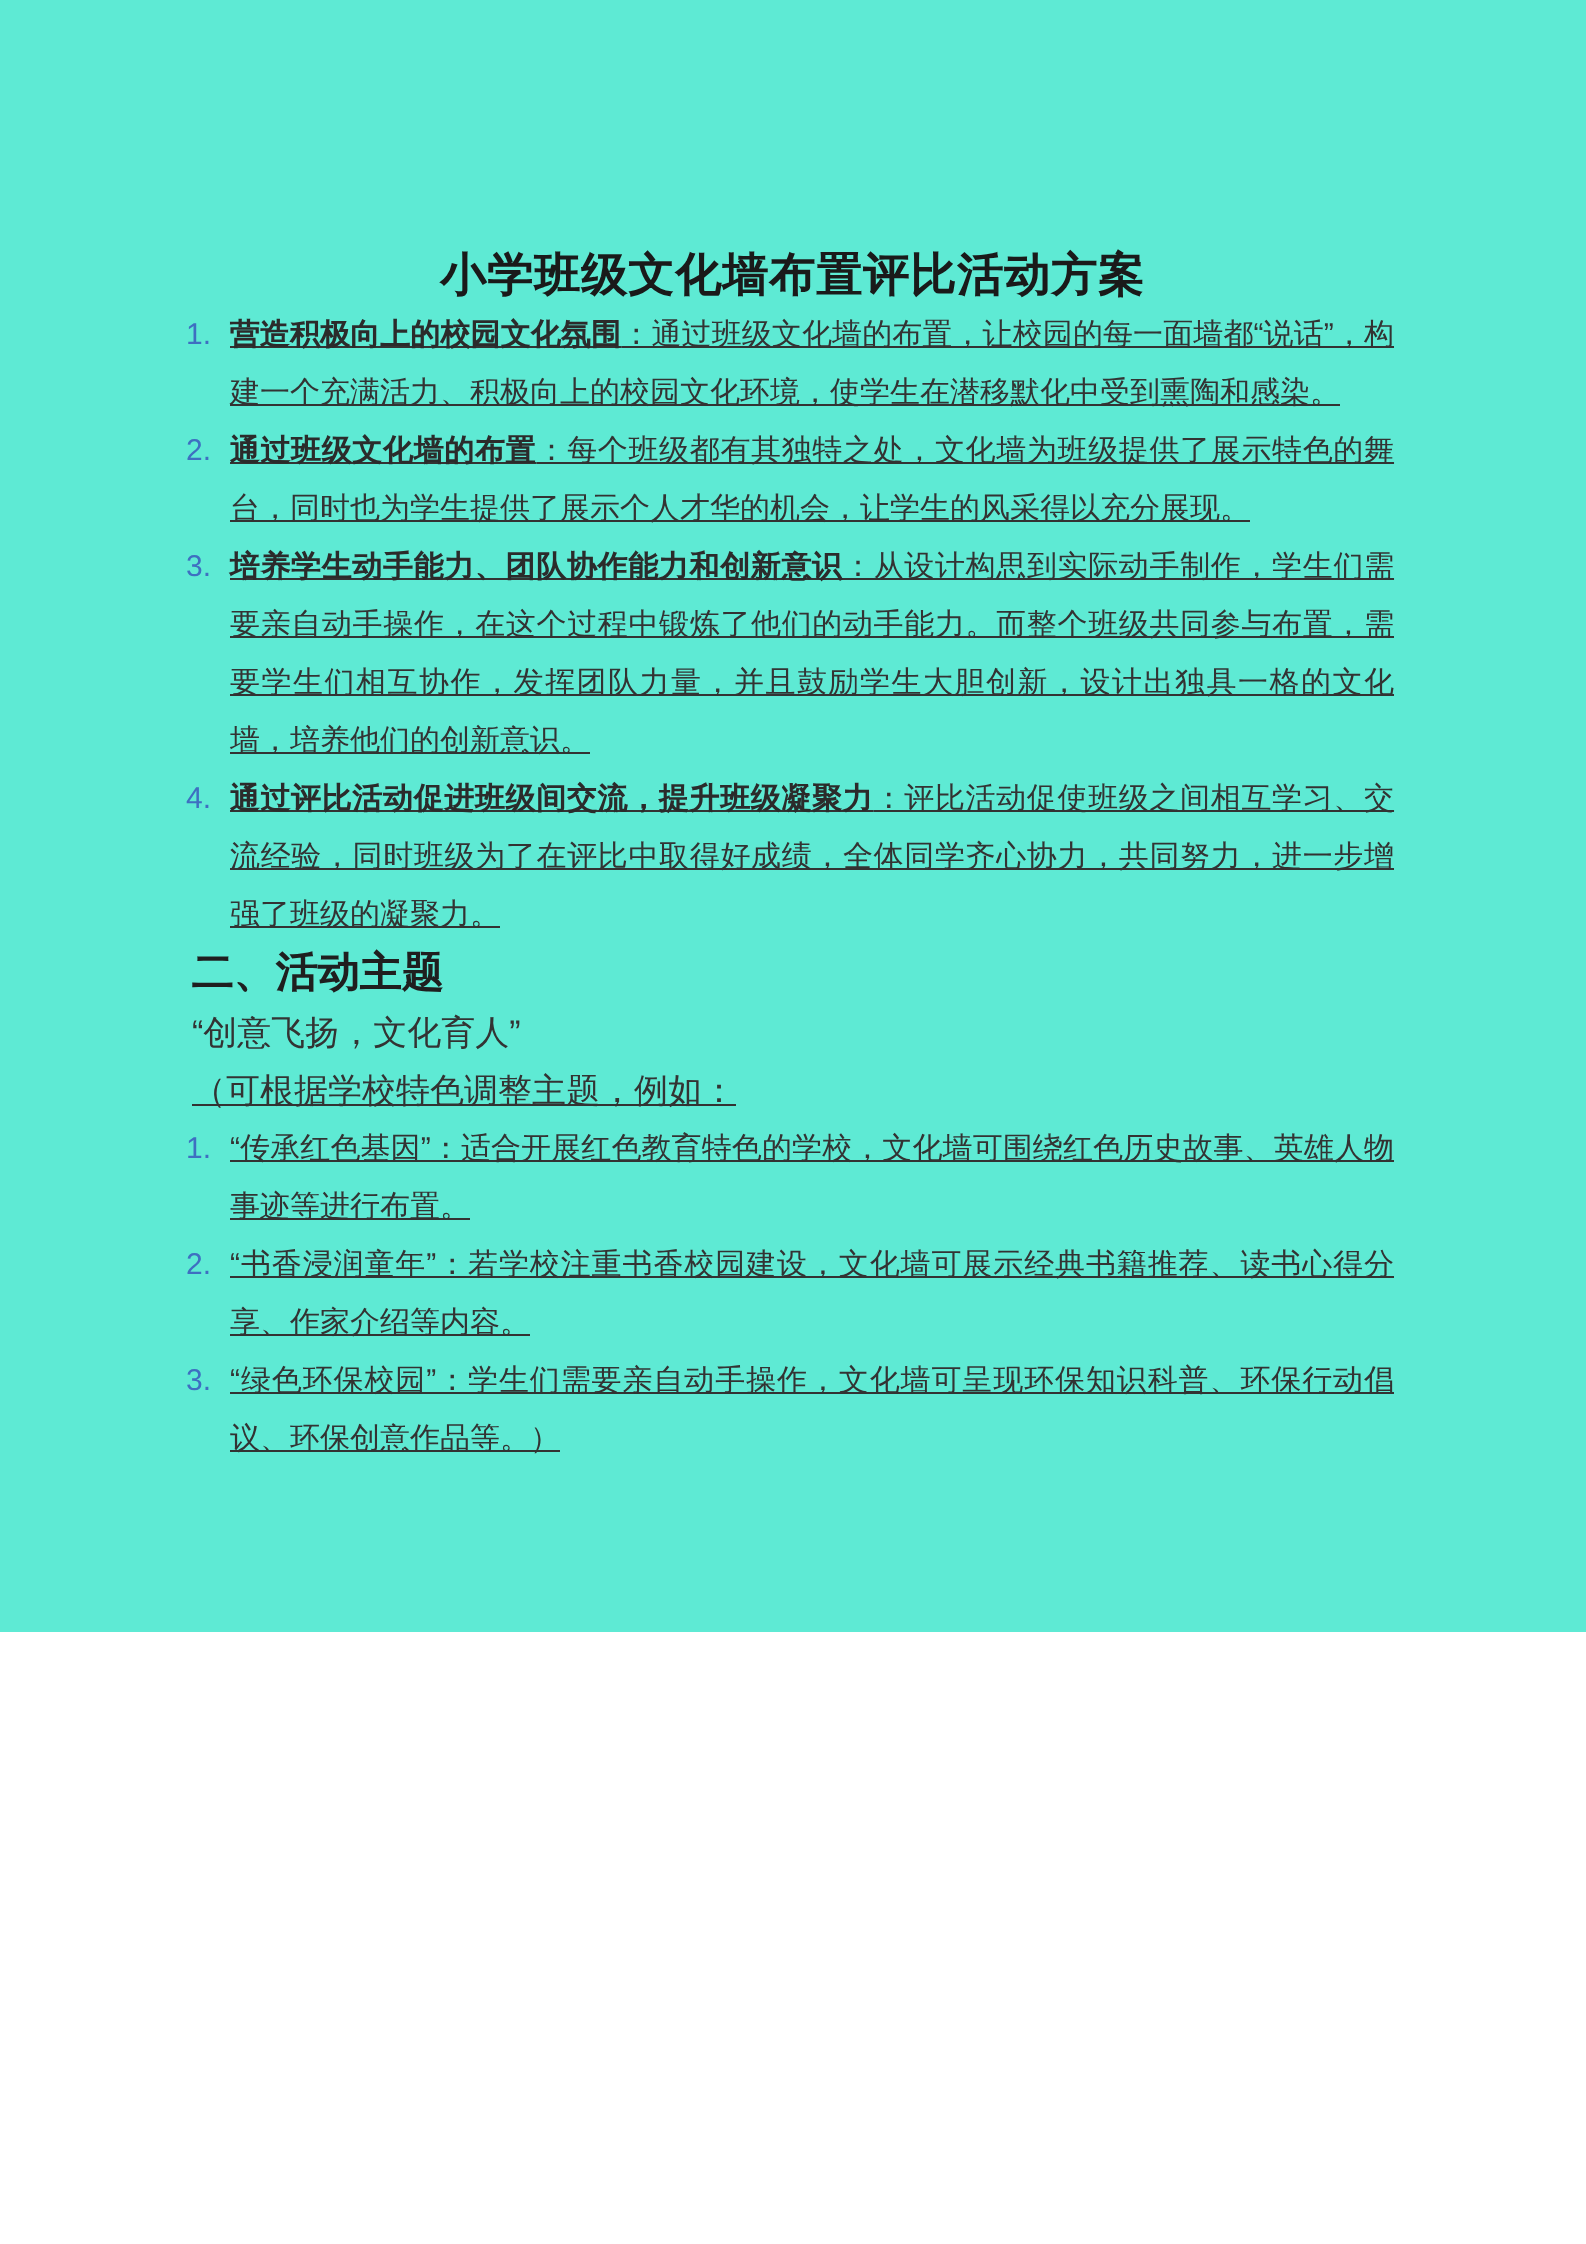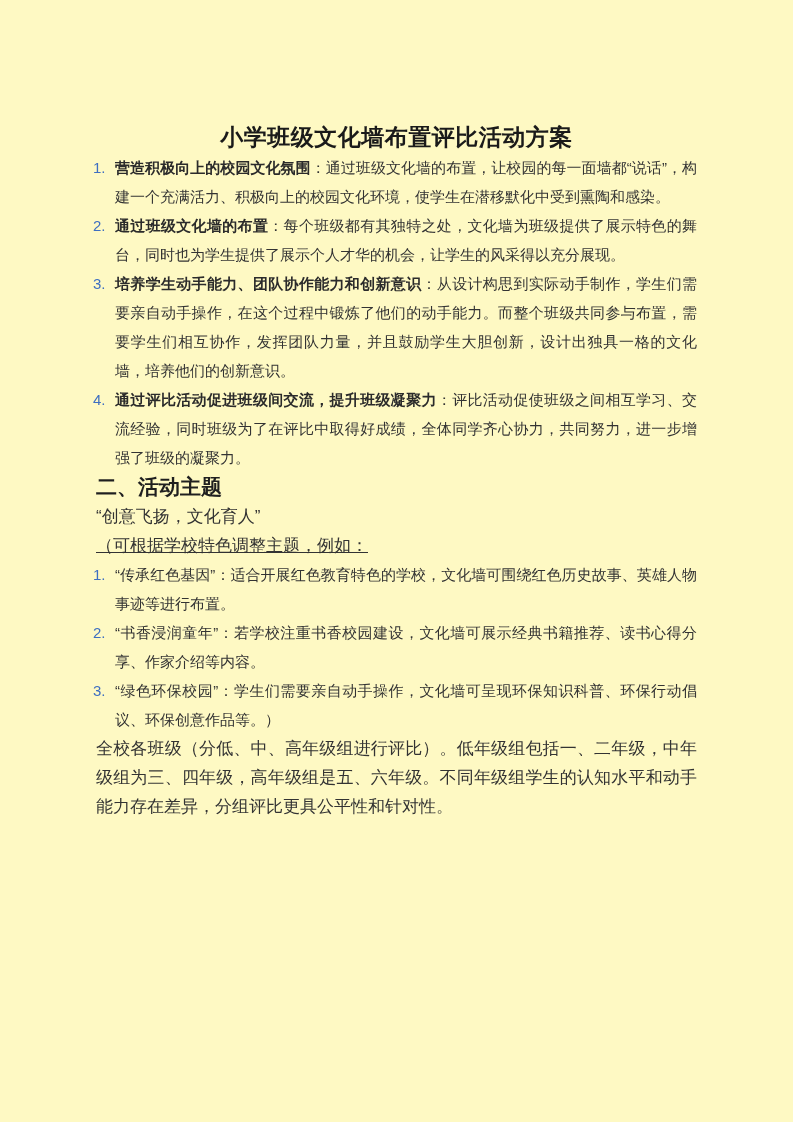--- a/index.html
+++ b/index.html
@@ -10,23 +10,23 @@
   body {
     width: 793px;
     height: 1122px;
     font-family: "Liberation Sans", "DejaVu Sans", sans-serif;
     color: #333333;
     overflow: hidden;
   }
   .page {
     box-sizing: border-box;
     width: 793px;
-    height: 1122px;
+    height: 816px;
     padding: 121px 96px 0 96px;
-    background: #fef9c3;
+    background: #5eead4;
   }
   h1.doc-title {
     margin: 0;
     font-size: 23px;
     line-height: 32px;
     font-weight: 700;
     text-align: center;
     color: #1a1a1a;
     letter-spacing: 0.5px;
   }
@@ -70,20 +70,21 @@
     flex: 0 0 auto;
     width: 22px;
     margin-left: -3px;
     color: #3e6fc1;
     line-height: 29px;
   }
   ol.num-list .li-text {
     flex: 1 1 auto;
     margin: 0;
     text-align: justify;
+    text-decoration: underline;
   }
   ol.num-list .li-text strong {
     font-weight: 700;
     color: #2b2b2b;
   }
 </style>
 </head>
 <body>
 
 <div class="page">
@@ -124,15 +125,14 @@
       <span class="num">2.</span>
       <p class="li-text">“书香浸润童年”：若学校注重书香校园建设，文化墙可展示经典书籍推荐、读书心得分享、作家介绍等内容。</p>
     </li>
     <li>
       <span class="num">3.</span>
       <p class="li-text">“绿色环保校园”：学生们需要亲自动手操作，文化墙可呈现环保知识科普、环保行动倡议、环保创意作品等。）</p>
     </li>
   </ol>
 
 
-  <p class="para p-participants">全校各班级（分低、中、高年级组进行评比）。低年级组包括一、二年级，中年级组为三、四年级，高年级组是五、六年级。不同年级组学生的认知水平和动手能力存在差异，分组评比更具公平性和针对性。</p>
 
 </div>
 
 </body></html>

